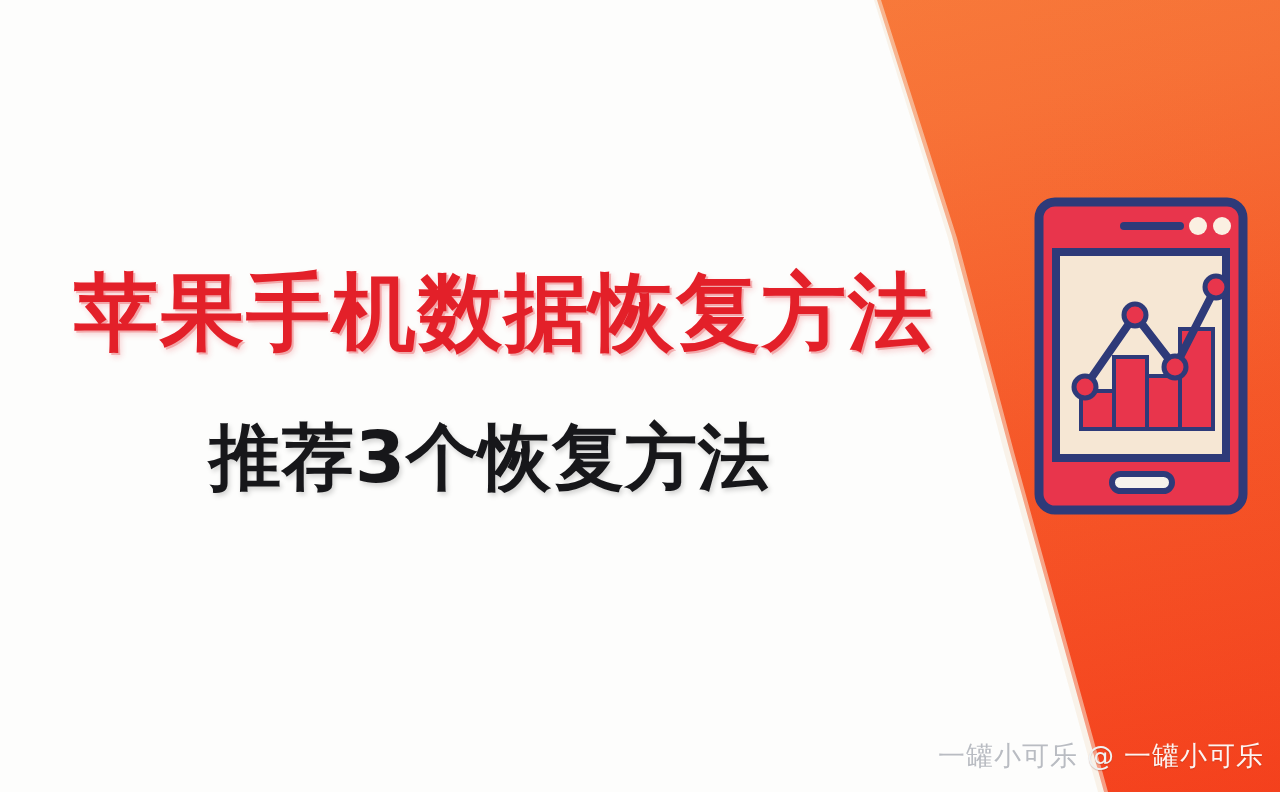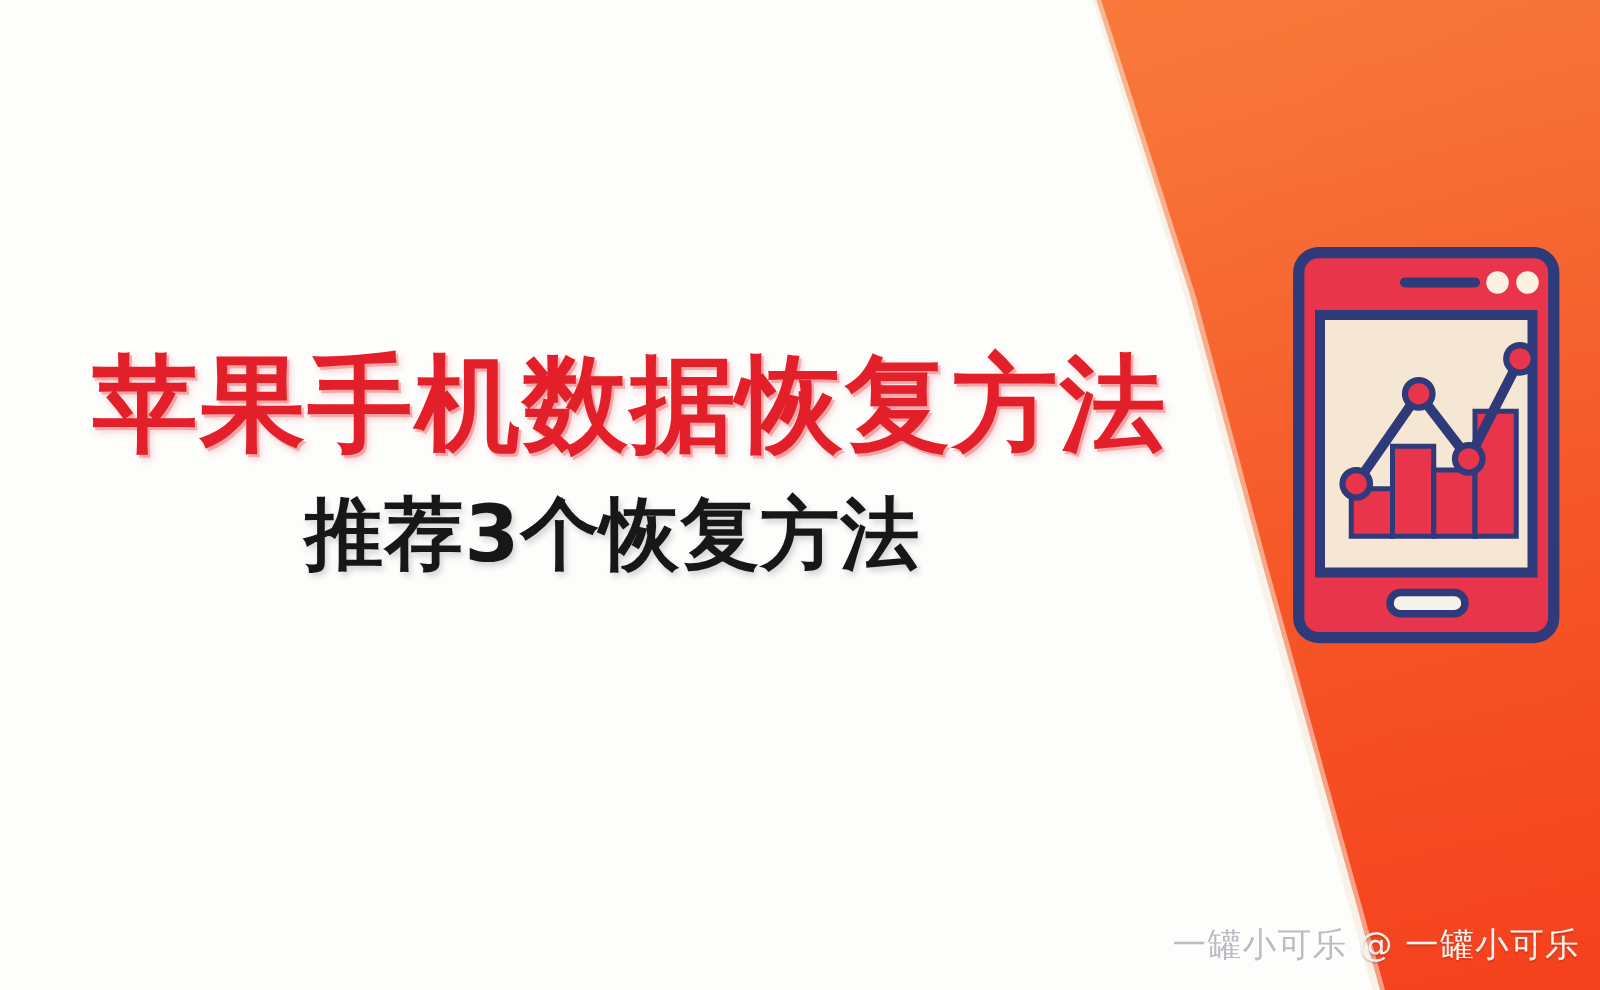--- a/index.html
+++ b/index.html
@@ -67,36 +67,36 @@
     text-align: center;
   }
 
   .headline {
     font-family: "DejaVu Sans", "Liberation Sans", sans-serif;
     font-weight: 700;
     font-size: 84px;
     line-height: 1.05;
     letter-spacing: 2px;
     color: #E32029;
-    margin: 11px;
+    margin: 0;
     text-shadow:
        2px 2px 0 rgba(227,32,41,0.28),
        3px 4px 6px rgba(227,32,41,0.20);
     white-space: nowrap;
     padding-left: 28px;
   }
 
   .subheadline {
     font-family: "DejaVu Sans", "Liberation Sans", sans-serif;
     font-weight: 700;
-    font-size: 63px;
+    font-size: 72px;
     line-height: 1.05;
     letter-spacing: 1px;
     color: #17171a;
-    margin: 28px 0 0 0;
+    margin: 64px 0 0 0;
     text-shadow: 2px 3px 5px rgba(0,0,0,0.17);
     white-space: nowrap;
   }
 
   
   .phone {
     position: absolute;
     left: 1034px;
     top: 197px;
     width: 214px;

